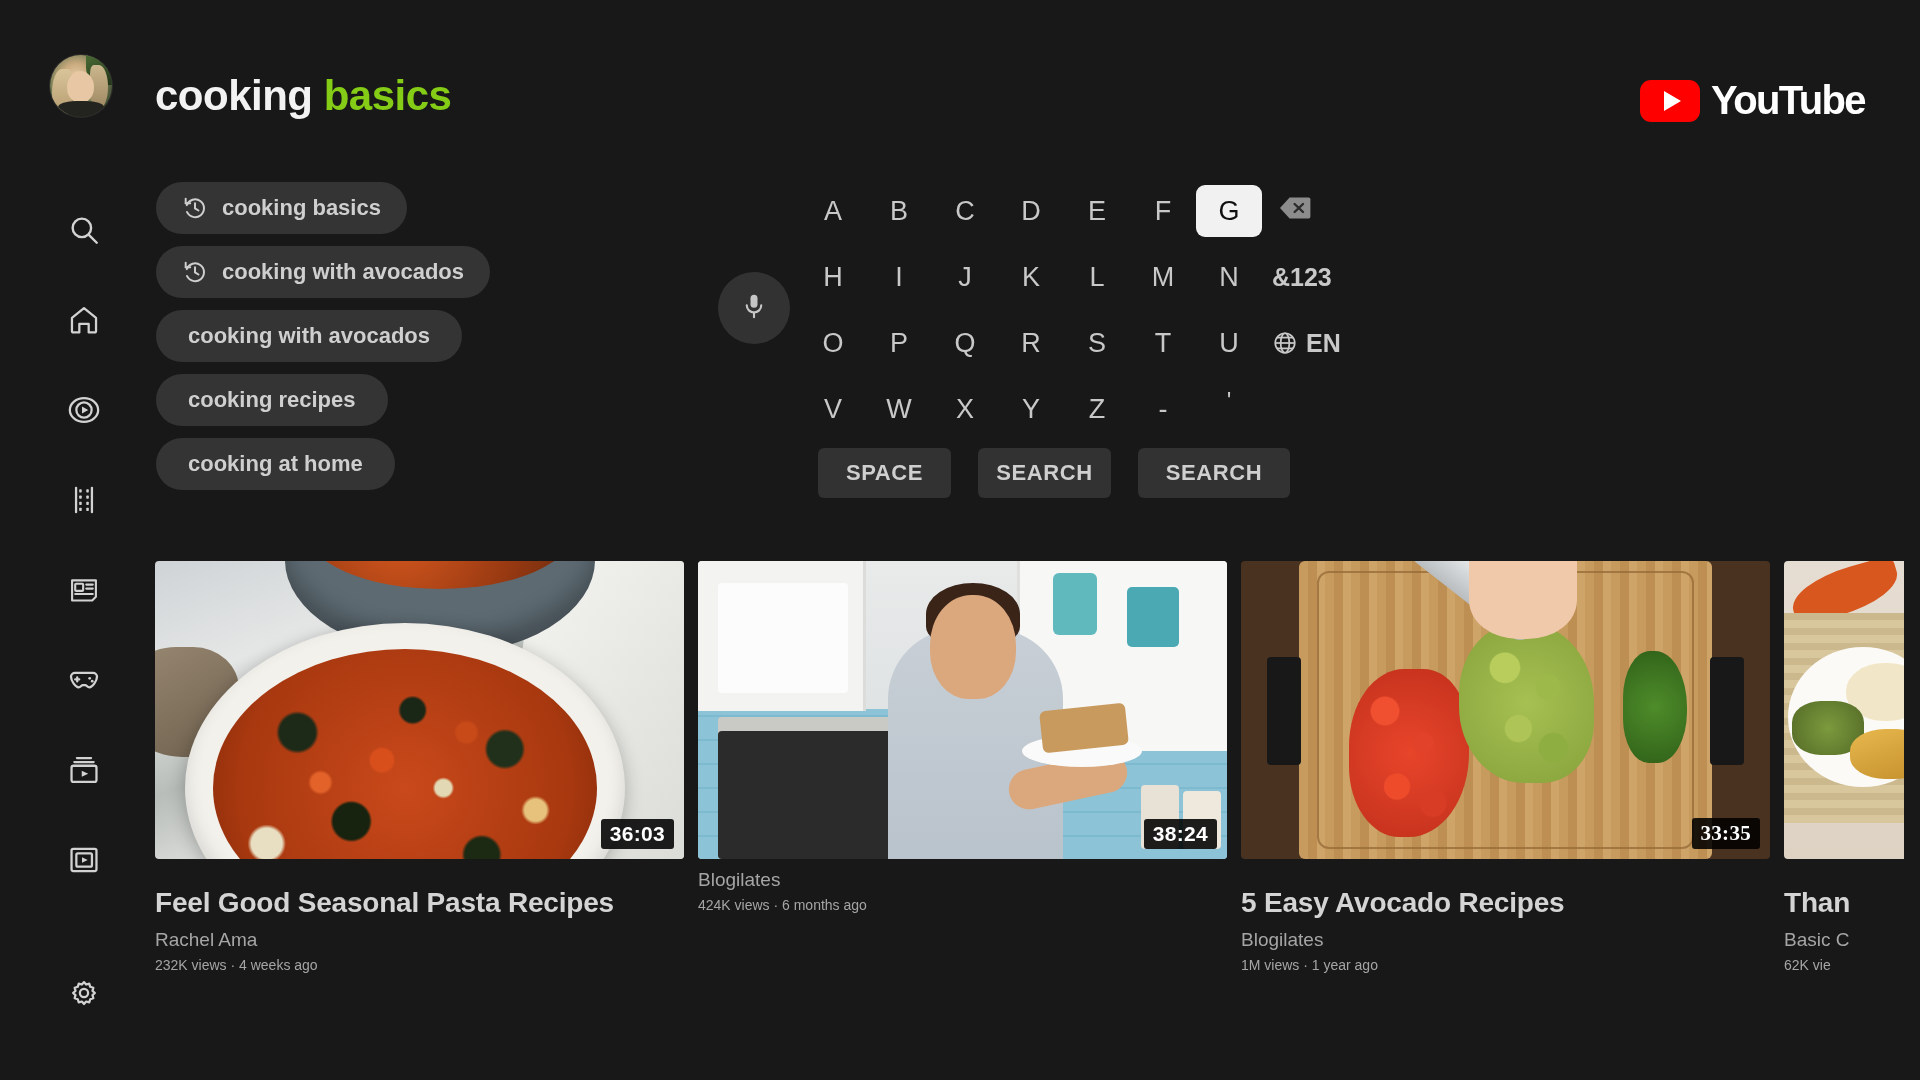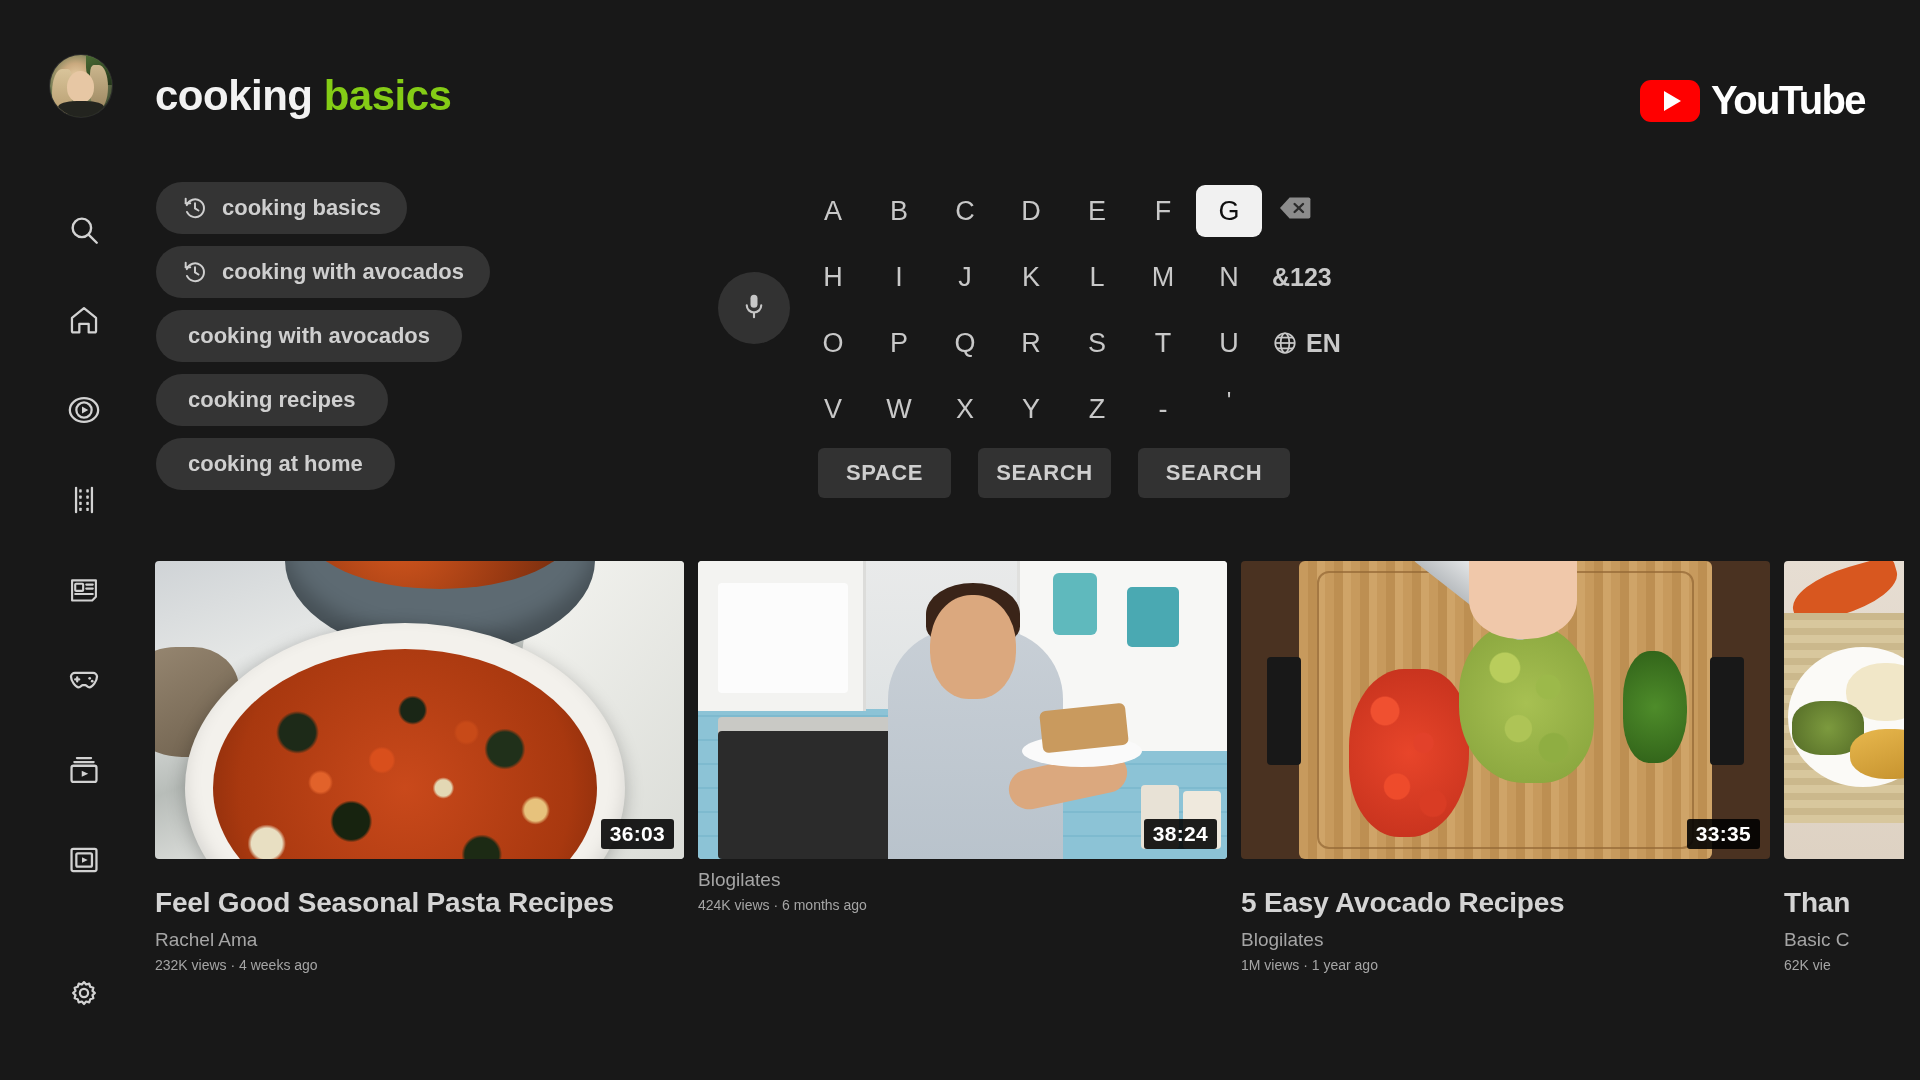--- a/index.html
+++ b/index.html
@@ -246,21 +246,21 @@
     border-radius:70px 70px 0 0;
   }
   .th2 .head { position:absolute; left:232px; top:34px; width:86px; height:104px; background:#dba87e; border-radius:48% 48% 45% 45%; }
   .th2 .hair { position:absolute; left:228px; top:22px; width:94px; height:62px; background:#3a2418; border-radius:50% 50% 30% 30%; }
   .th2 .arm { position:absolute; left:310px; bottom:58px; width:120px; height:40px; background:#dba87e; border-radius:20px; transform:rotate(-12deg); }
   .th2 .plate { position:absolute; right:85px; bottom:92px; width:120px; height:32px; background:#fafafa; border-radius:50%; }
   .th2 .sand { position:absolute; right:100px; bottom:110px; width:86px; height:42px; background:#c99a5e; border-radius:6px; transform:rotate(-6deg); }
   .th2 .cont1 { position:absolute; right:48px; bottom:10px; width:38px; height:64px; background:#e8e2d6; border-radius:4px; }
   .th2 .cont2 { position:absolute; right:6px; bottom:10px; width:38px; height:58px; background:#efe9dd; border-radius:4px; }
 
-  .th3 { background:linear-gradient(90deg,#4a3221 0 11%, #b7考 0); background:#4a3221; }
+  .th3 { background:linear-gradient(90deg,#4a3221 0 11%, #b7考 0); background:#4a3221;font-family:Liberation Serif, serif; }
   .th3 .board {
     position:absolute; left:58px; top:0; width:413px; height:298px;
     background:repeating-linear-gradient(90deg,#c79a5d 0 9px,#bd8f52 9px 18px,#cfa468 18px 26px);
     border-radius:6px;
   }
   .th3 .groove {
     position:absolute; left:76px; top:10px; width:377px; height:278px;
     border:2px solid rgba(150,105,55,.75); border-radius:12px;
   }
   .th3 .handle-l { position:absolute; left:26px; top:96px; width:34px; height:108px; background:#181818; border-radius:4px; }

